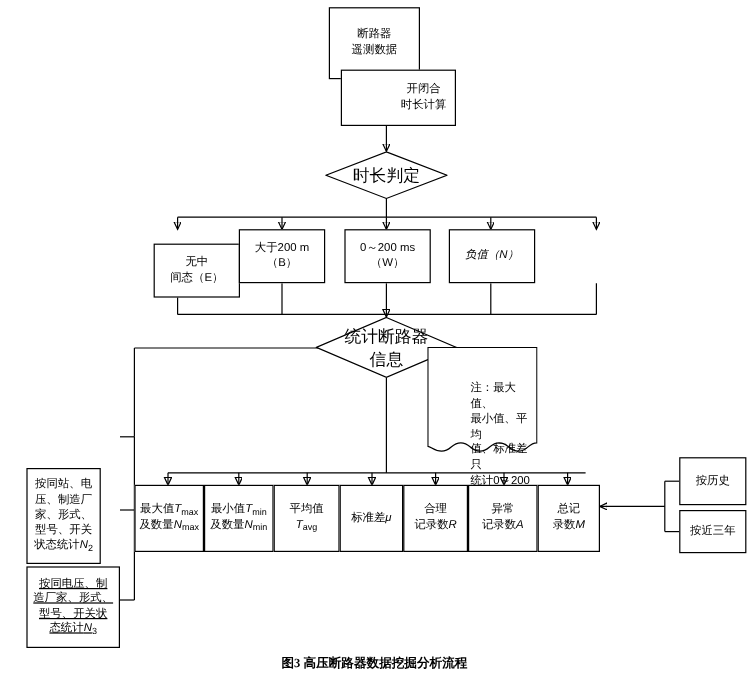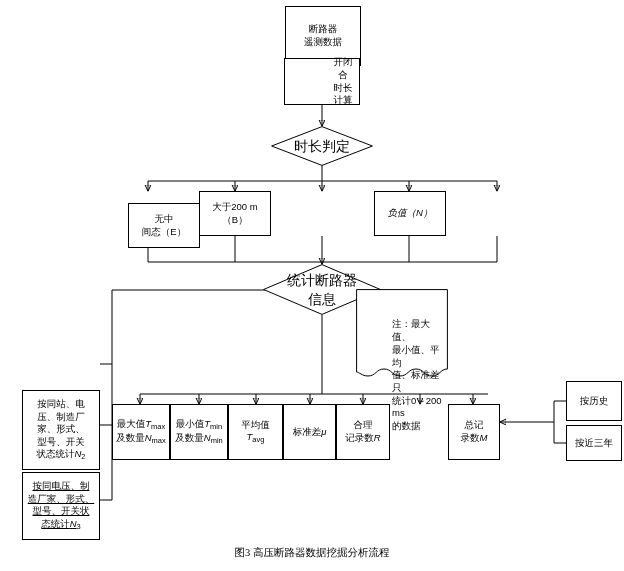--- a/index.html
+++ b/index.html
@@ -78,21 +78,21 @@
     position: relative;
     display: block;
     margin-left: 31px;
   }
   .caption {
     position: absolute;
     left: 0;
     width: 624px;
     text-align: center;
     font-size: 10.5px;
-    font-weight: normal;
+    font-weight: bold;
     font-family: "Liberation Serif", serif;
   }
   .sub {
     font-size: 7.5px;
     vertical-align: -2px;
   }
   .ital {
     font-style: italic;
   }
   svg.links {
@@ -156,37 +156,39 @@
     <line x1="112" y1="364" x2="112" y2="500"></line>
     <line x1="112" y1="364" x2="112" y2="290"></line>
     <line x1="112" y1="290" x2="287" y2="290" marker-end="url(#arrow)"></line>
 
     <line x1="566" y1="401" x2="554" y2="401"></line>
     <line x1="566" y1="443" x2="554" y2="443"></line>
     <line x1="554" y1="401" x2="554" y2="443"></line>
     <line x1="554" y1="422" x2="500" y2="422" marker-end="url(#arrow)"></line>
   </svg>
 
-  <div class="node" style="left:285px; top:6px; width:76px; height:60px;">断路器
+  <div class="node" style="left:274px; top:6px; width:76px; height:60px;">断路器
 遥测数据</div>
 
-  <div class="node" style="left:284px; top:58px; width:76px; height:47px;padding-left:44px;">开闭合
+  <div class="node" style="left:284px; top:58px; width:96px; height:47px;padding-left:44px;">开闭合
 时长计算</div>
 
   <div class="diamond-wrap" style="left:271px; top:126px; width:102px; height:40px;">
     <svg viewBox="0 0 102 40" preserveAspectRatio="none">
       <polygon points="51,0.6 101.4,20 51,39.4 0.6,20" fill="#fff" stroke="#000" stroke-width="1" vector-effect="non-scaling-stroke"></polygon>
     </svg>
     <div class="diamond-label">时长判定</div>
   </div>
 
   <div class="node" style="left:128px; top:191px; width:72px; height:45px;margin-top:12px;">无中
 间态（E）</div>
   <div class="node" style="left:199px; top:191px; width:72px; height:45px;">大于200 m
 （B）</div>
+  <div class="node" style="left:287px; top:191px; width:72px; height:45px;">0～200 ms
+（W）</div>
   <div class="node" style="left:374px; top:191px; width:72px; height:45px;font-style:italic;">负值（N）</div>
 
   <div class="diamond-wrap" style="left:263px; top:264px; width:118px; height:51px;">
     <svg viewBox="0 0 118 51" preserveAspectRatio="none">
       <polygon points="59,0.6 117.4,25.5 59,50.4 0.6,25.5" fill="#fff" stroke="#000" stroke-width="1" vector-effect="non-scaling-stroke"></polygon>
     </svg>
     <div class="diamond-label">统计断路器
 信息</div>
   </div>
 
@@ -194,21 +196,21 @@
     <svg viewBox="0 0 92 92" preserveAspectRatio="none">
       <path d="M0.6,0.6 L91.4,0.6 L91.4,80 C84,80 84,87 76,87 C68,87 68,80 60,80 C52,80 52,87 44,87 C36,87 36,80 28,80 C20,80 20,87 12,87 C6,87 3,83 0.6,83 Z" fill="#fff" stroke="#000" stroke-width="1" vector-effect="non-scaling-stroke"></path>
     </svg>
     <span>注：最大值、
 最小值、平均
 值、标准差只
 统计0～200 ms
 的数据</span>
   </div>
 
-  <div class="node" style="left:22px; top:390px; width:78px; height:80px;">
+  <div class="node" style="left:22px; top:390px; width:62px; height:80px;">
     <span>按同站、电<br>压、制造厂<br>家、形式、<br>型号、开关<br>状态统计<span class="ital">N</span><span class="sub">2</span></span>
   </div>
   <div class="node" style="left:22px; top:472px; width:78px; height:68px;text-decoration:underline;">
     <span>按同电压、制<br>造厂家、形式、<br>型号、开关状<br>态统计<span class="ital">N</span><span class="sub">3</span></span>
   </div>
 
   <div class="node" style="left:566px; top:381px; width:56px; height:40px;">按历史</div>
   <div class="node" style="left:566px; top:425px; width:56px; height:36px;">按近三年</div>
 
   <div class="node" style="left:112px; top:404px; width:58px; height:56px;">
@@ -219,19 +221,22 @@
   </div>
   <div class="node" style="left:228px; top:404px; width:55px; height:56px;">
     <span>平均值<br><span class="ital">T</span><span class="sub">avg</span></span>
   </div>
   <div class="node" style="left:283px; top:404px; width:53px; height:56px;">
     <span>标准差<span class="ital">μ</span></span>
   </div>
   <div class="node" style="left:336px; top:404px; width:54px; height:56px;">
     <span>合理<br>记录数<span class="ital">R</span></span>
   </div>
+  <div class="node" style="left:390px; top:404px; width:58px; height:56px;">
+    <span>异常<br>记录数<span class="ital">A</span></span>
+  </div>
   <div class="node" style="left:448px; top:404px; width:52px; height:56px;">
     <span>总记<br>录数<span class="ital">M</span></span>
   </div>
 
   <div class="caption" style="top:546px;">图3   高压断路器数据挖掘分析流程</div>
 
 </div>
 
 </body></html>

